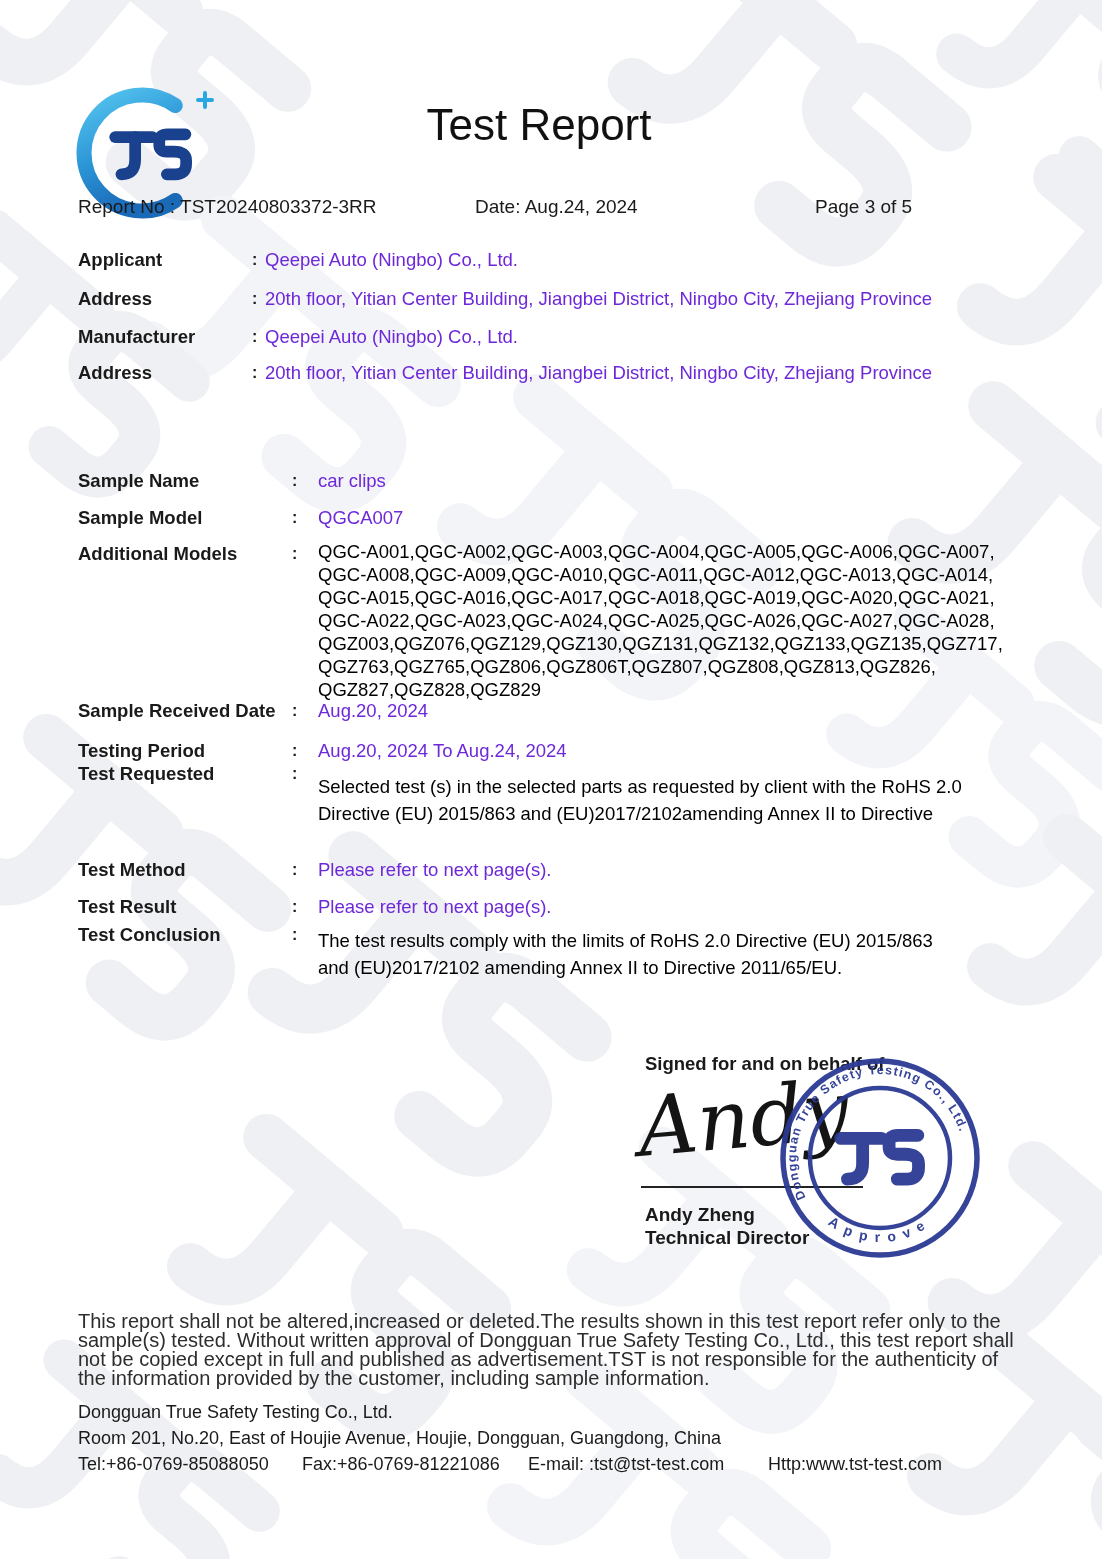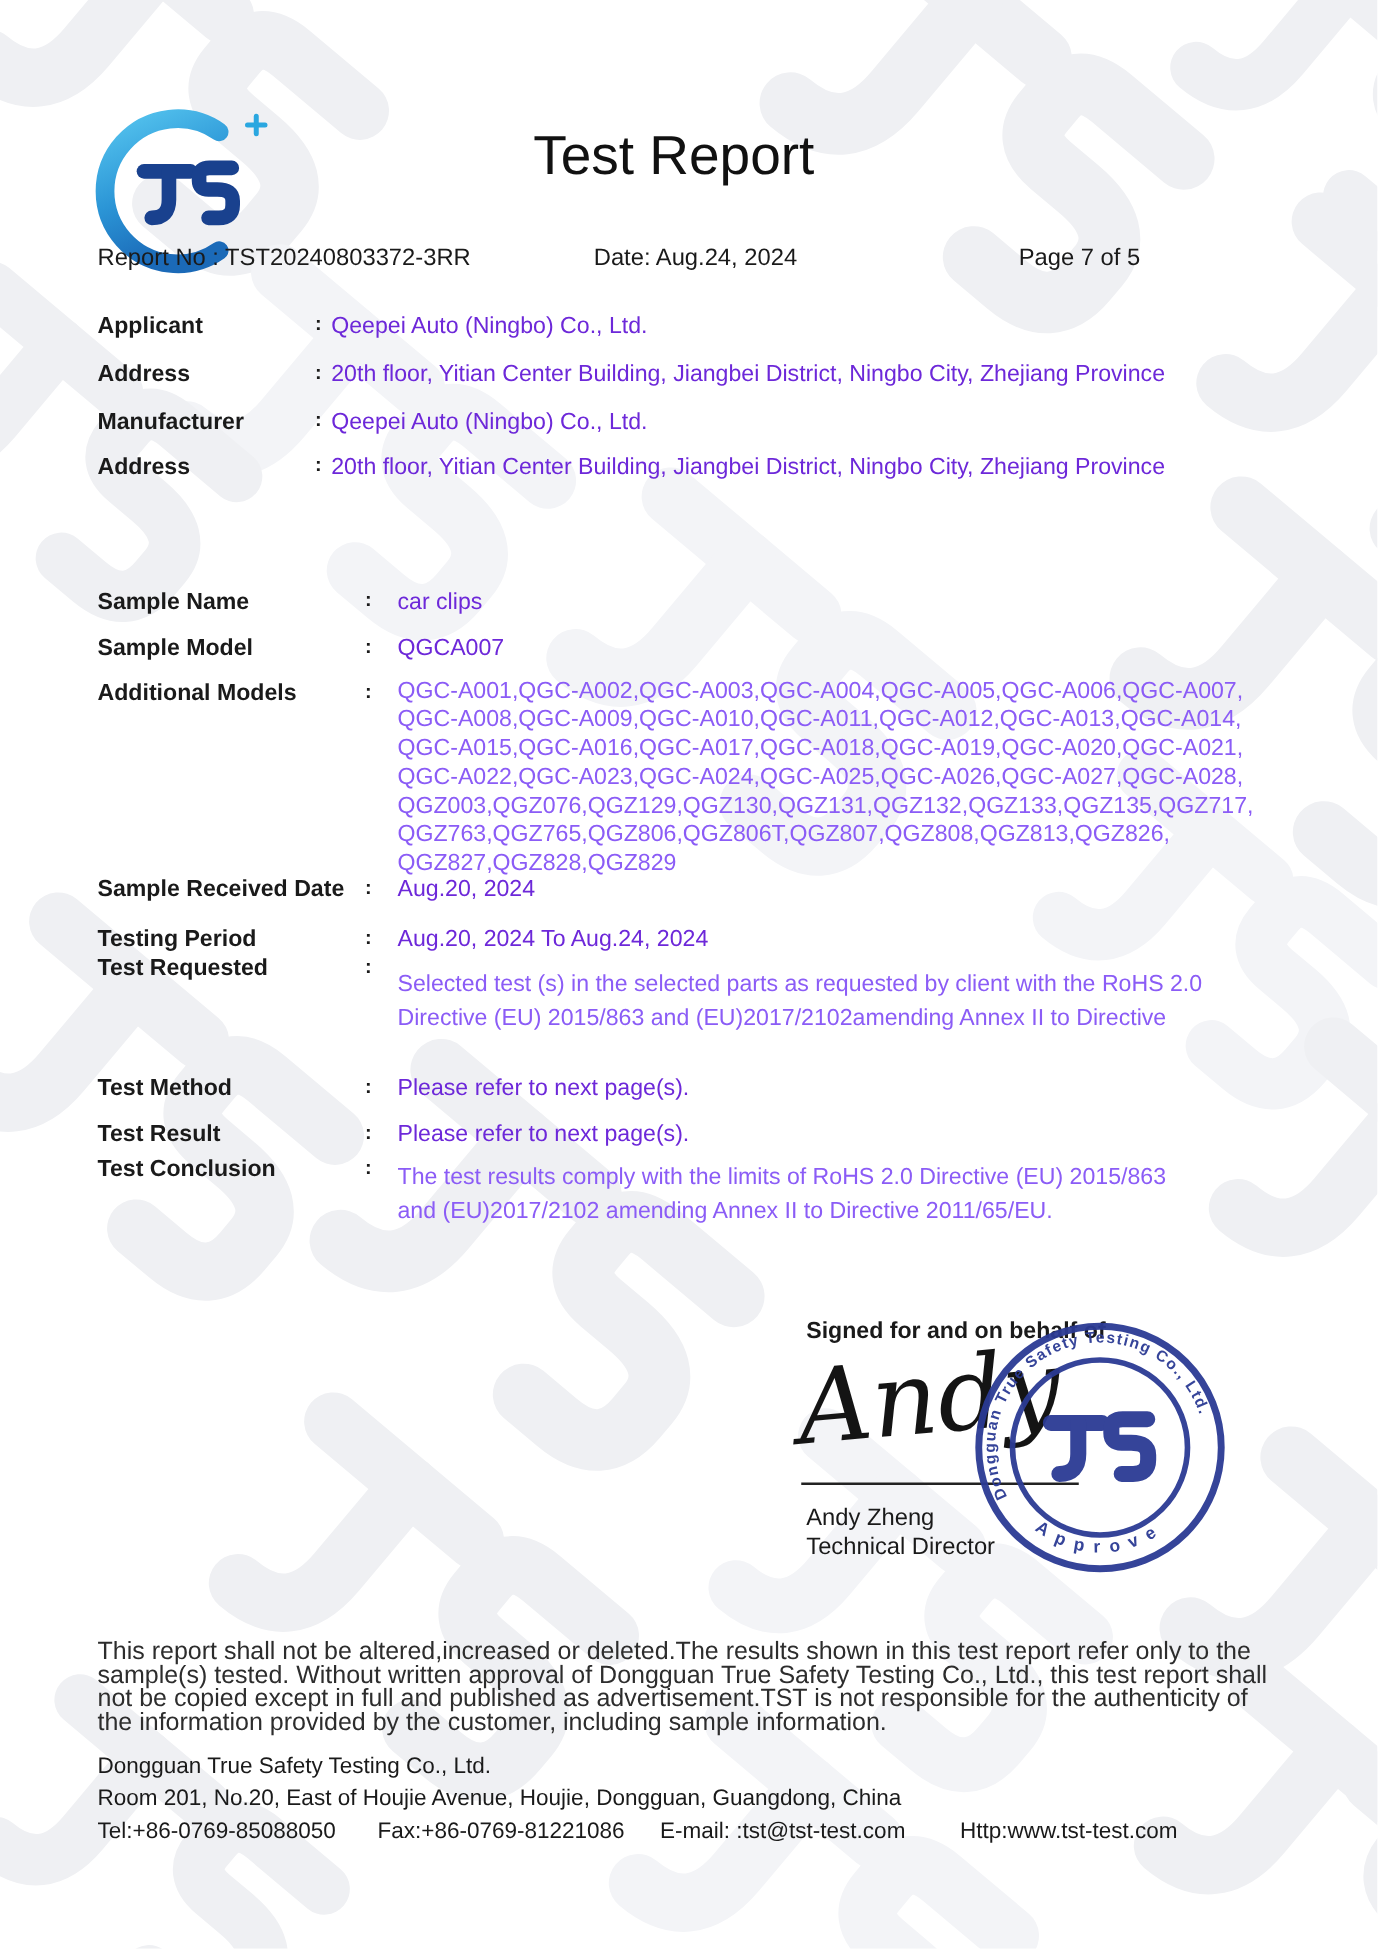--- a/index.html
+++ b/index.html
@@ -26,32 +26,32 @@
   }
   .hdr{font-size:19px;top:196px;}
   .lblrow{height:24px;left:0;width:896px;}
   .lbl{position:absolute;left:78px;font-weight:bold;font-size:18.5px;white-space:nowrap;}
   .colon{position:absolute;font-weight:bold;font-size:16px;top:2px;}
   .val{position:absolute;font-size:18.5px;white-space:nowrap;color:#6d28d9;}
   .g1 .colon{left:252px;}
   .g1 .val{left:265px;}
   .g2 .colon{left:292px;}
   .g2 .val{left:318px;}
-  .vlines{position:absolute;left:318px;font-size:18.5px;color:#8b5cf6;}
+  .vlines{position:absolute;left:318px;font-size:18.5px;color:#000000;}
   .vlines div{white-space:nowrap;}
   .lh23 div{line-height:23px;}
   .lh27 div{line-height:27px;}
   .intro{left:78px;top:429px;font-weight:bold;font-size:17.5px;}
   .signedfor{left:645px;top:1053px;font-weight:bold;font-size:18.5px;z-index:2;}
   .signature{
     left:638px;top:1078px;font-family:"DejaVu Serif",serif;font-style:italic;
     font-size:82px;color:#141414;transform:rotate(-5deg);z-index:3;line-height:1;
   }
   .sigline{left:641px;top:1186px;width:222px;border-top:2.5px solid #222;z-index:2;}
-  .signame{left:645px;top:1203px;font-weight:normal;font-size:19px;line-height:23px;z-index:2;}
+  .signame{left:645px;top:1203px;font-weight:bold;font-size:19px;line-height:23px;z-index:2;}
   .stampbox{left:758px;top:1036px;z-index:4;opacity:.95;}
   .disclaimer{
     left:78px;top:1312px;width:950px;font-size:20px;line-height:19px;color:#2d2d2d;z-index:2;
   }
   .fcompany{left:78px;top:1402px;font-size:18px;z-index:2;}
   .faddress{left:78px;top:1428px;font-size:18px;z-index:2;text-align:center;}
   .fcontact{top:1454px;font-size:18px;z-index:2;white-space:nowrap;}
 </style>
 </head>
 <body>
@@ -135,21 +135,21 @@
     <g stroke="#2aa7e0" stroke-width="4" stroke-linecap="round">
       <path d="M135 15 v14 M128 22 h14"></path>
     </g>
     <use href="#tsglyph" x="30" y="46" width="102" height="62" style="color:#19418e"></use>
   </svg>
 
   <div class="abs title z2">Test Report</div>
 
   <div class="abs hdr z2" style="left:78px">Report No : TST20240803372-3RR</div>
   <div class="abs hdr z2" style="left:475px">Date: Aug.24, 2024</div>
-  <div class="abs hdr z2" style="left:815px">Page 7 of  5</div>
+  <div class="abs hdr z2" style="left:815px">Page 3 of  5</div>
 
   <div class="abs lblrow g1 z2" style="top:249px">
     <span class="lbl">Applicant</span>
     <span class="colon">:</span>
     <span class="val">Qeepei Auto (Ningbo) Co., Ltd.</span>
   </div>
   <div class="abs lblrow g1 z2" style="top:288px">
     <span class="lbl">Address</span>
     <span class="colon">:</span>
     <span class="val">20th floor, Yitian Center Building, Jiangbei District, Ningbo City, Zhejiang Province</span>

